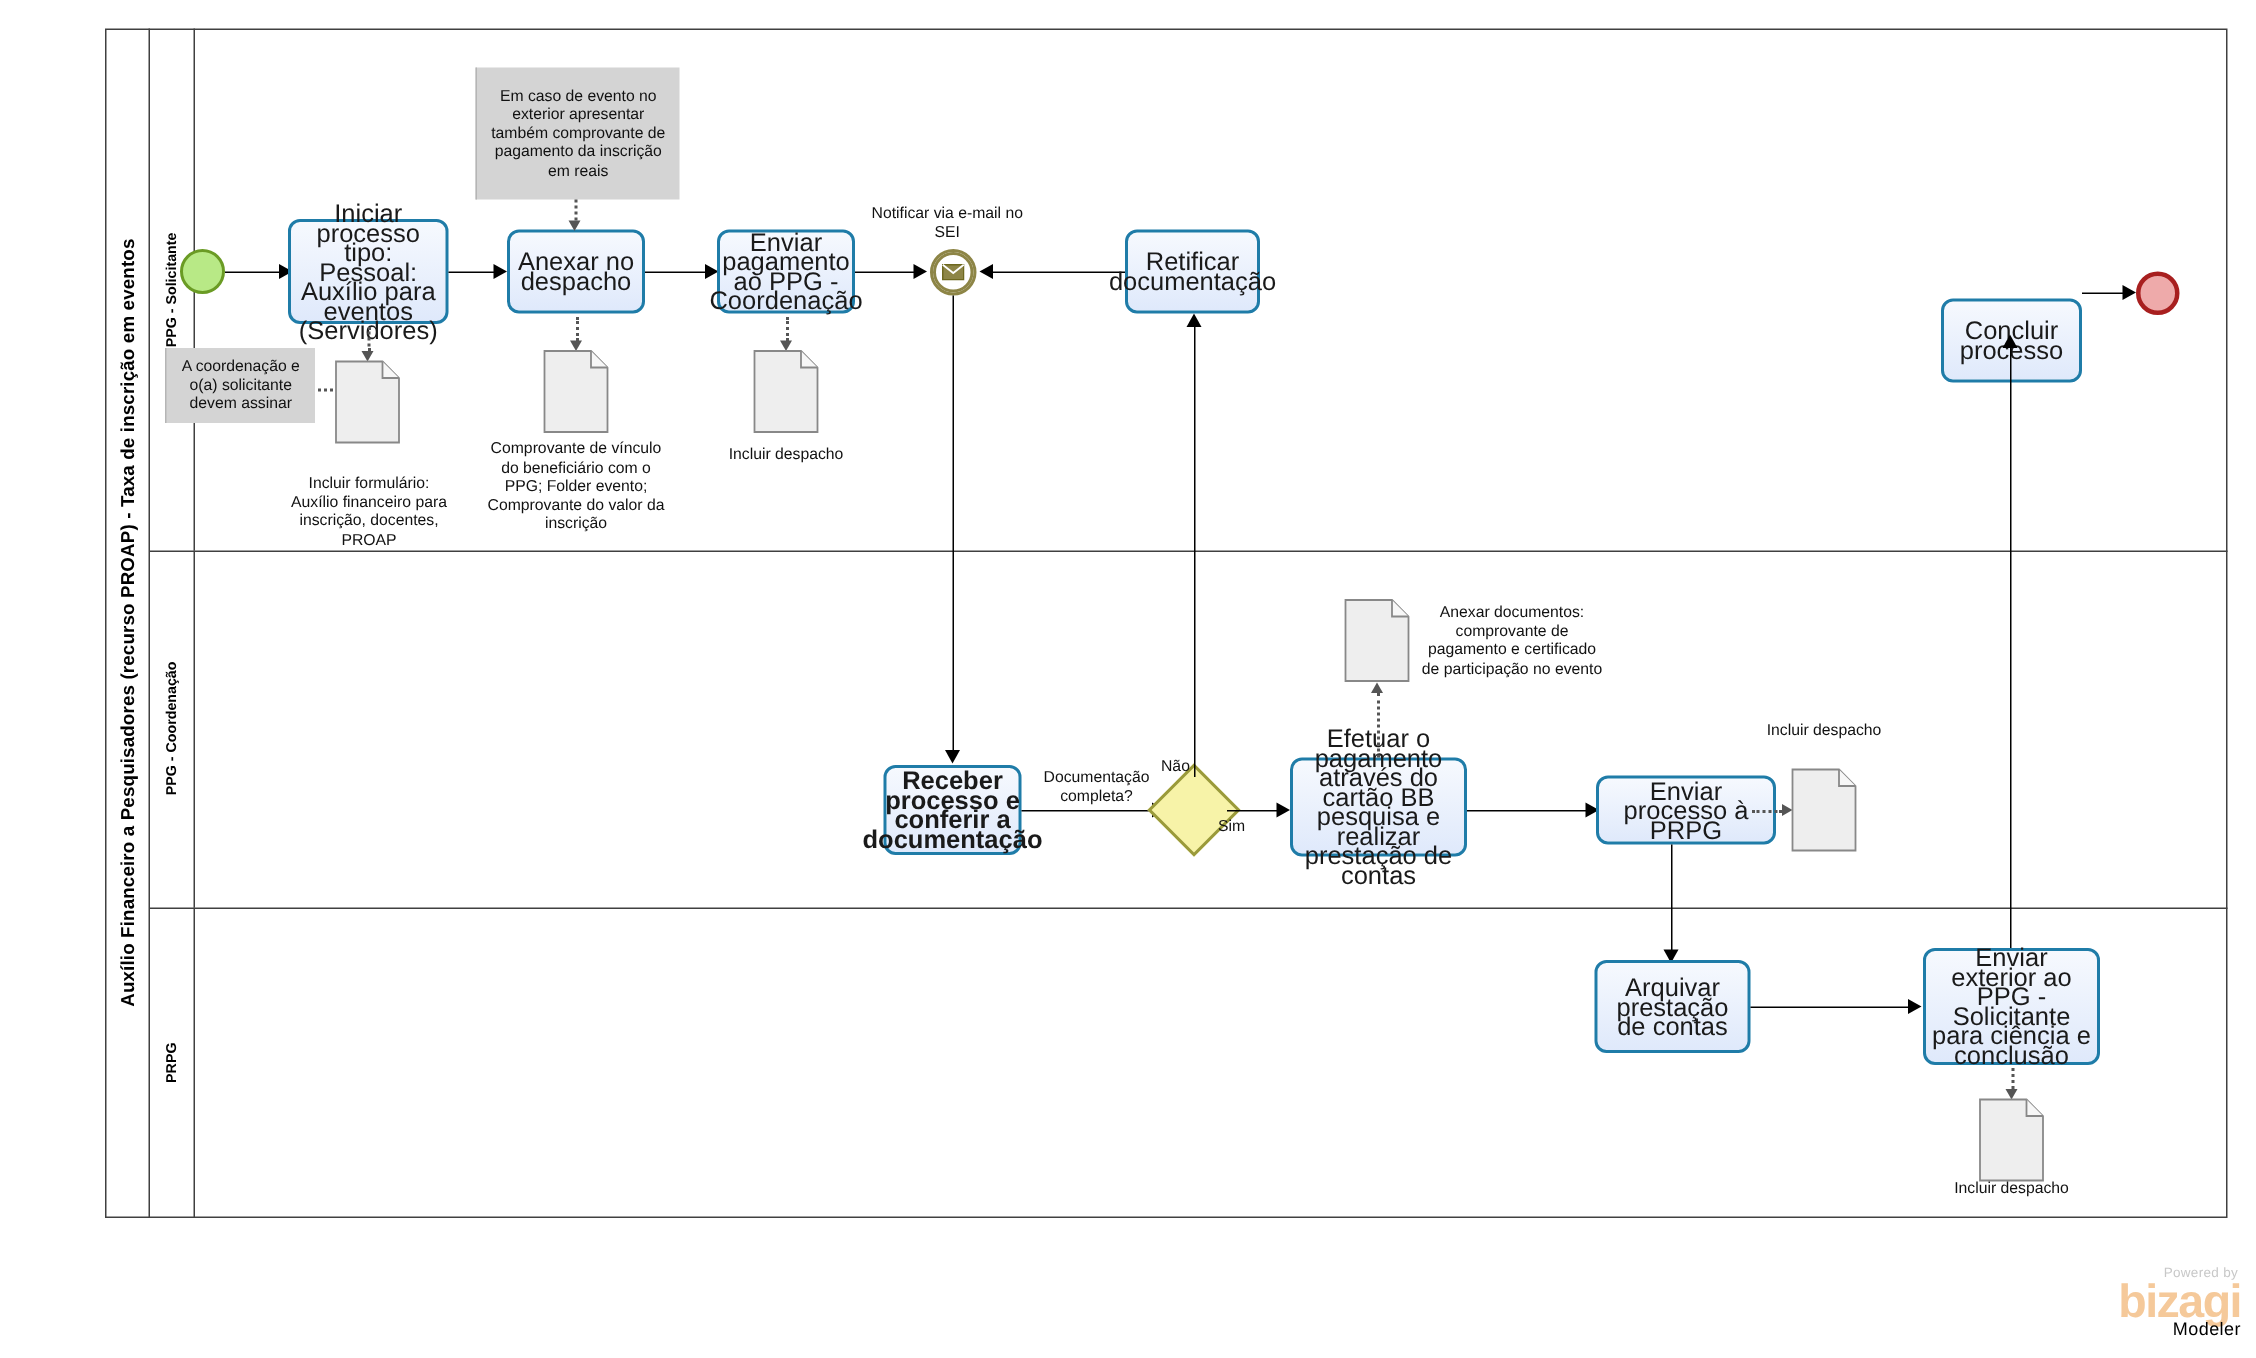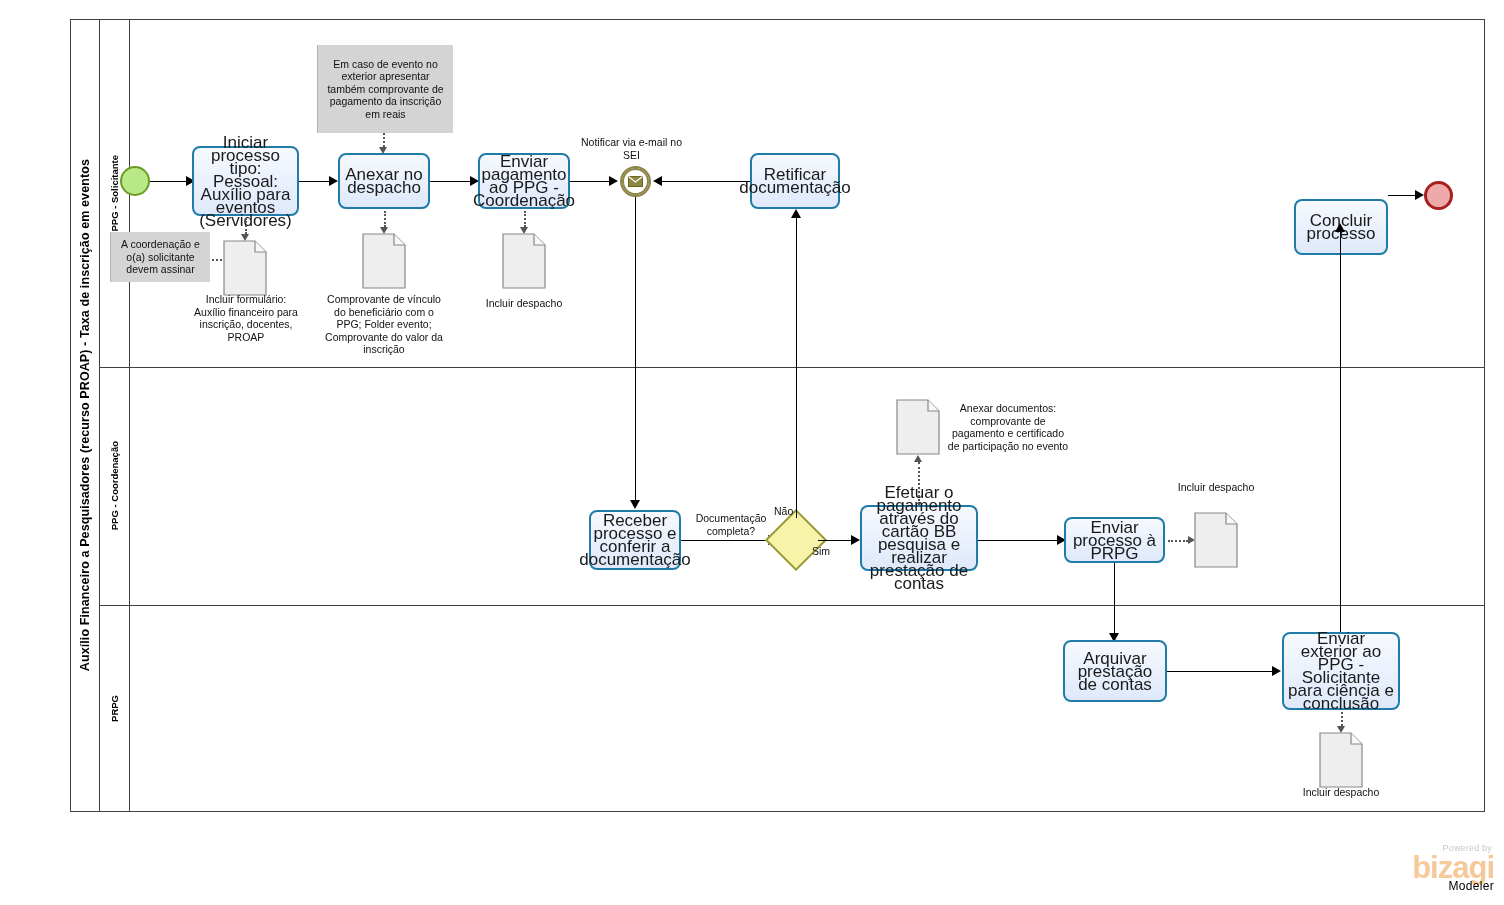--- a/index.html
+++ b/index.html
@@ -135,21 +135,21 @@
   <div class="dln dlh" style="left:212px;top:259px;width:18px;"></div>
 
   <div class="dln dlv" style="left:245px;top:218px;height:16px;"></div>
   <div class="darw darw-d" style="left:241px;top:234px;"></div>
   <div class="doc" style="left:223px;top:240px;">
     <svg width="44" height="56" viewBox="0 0 44 56">
       <path d="M1,1 L32,1 L43,12 L43,55 L1,55 Z" fill="#eeeeee" stroke="#888888" stroke-width="1.2"></path>
       <path d="M32,1 L32,12 L43,12" fill="#f7f7f7" stroke="#888888" stroke-width="1.2"></path>
     </svg>
   </div>
-  <div class="lbl" style="left:190px;top:293px;width:112px;">Incluir formulário: Auxílio financeiro para inscrição, docentes, PROAP</div>
+  <div class="lbl" style="left:190px;top:316px;width:112px;">Incluir formulário: Auxílio financeiro para inscrição, docentes, PROAP</div>
 
   <div class="note" style="left:317px;top:45px;width:136px;height:88px;">Em caso de evento no exterior apresentar também comprovante de pagamento da inscrição em reais</div>
   <div class="dln dlv" style="left:383px;top:133px;height:14px;"></div>
   <div class="darw darw-d" style="left:379px;top:147px;"></div>
 
   <div class="dln dlv" style="left:384px;top:211px;height:16px;"></div>
   <div class="darw darw-d" style="left:380px;top:227px;"></div>
   <div class="doc" style="left:362px;top:233px;">
     <svg width="44" height="56" viewBox="0 0 44 56">
       <path d="M1,1 L32,1 L43,12 L43,55 L1,55 Z" fill="#eeeeee" stroke="#888888" stroke-width="1.2"></path>
@@ -161,21 +161,21 @@
   <div class="dln dlv" style="left:524px;top:211px;height:16px;"></div>
   <div class="darw darw-d" style="left:520px;top:227px;"></div>
   <div class="doc" style="left:502px;top:233px;">
     <svg width="44" height="56" viewBox="0 0 44 56">
       <path d="M1,1 L32,1 L43,12 L43,55 L1,55 Z" fill="#eeeeee" stroke="#888888" stroke-width="1.2"></path>
       <path d="M32,1 L32,12 L43,12" fill="#f7f7f7" stroke="#888888" stroke-width="1.2"></path>
     </svg>
   </div>
   <div class="lbl" style="left:484px;top:297px;width:80px;">Incluir despacho</div>
 
-  <div class="task" style="left:589px;top:510px;width:92px;height:60px;">Receber processo e conferir a documentação</div>
+  <div class="task" style="left:589px;top:510px;width:92px;height:60px;font-weight:bold;">Receber processo e conferir a documentação</div>
 
   <div class="ln lnh" style="left:681px;top:540px;width:92px;"></div>
   <div class="arw arw-r" style="left:768px;top:535px;"></div>
   <div class="lbl" style="left:683px;top:512px;width:96px;">Documentação completa?</div>
 
   <div class="gw" style="left:774px;top:518px;"></div>
 
   <div class="ln lnh" style="left:818px;top:540px;width:37px;"></div>
   <div class="arw arw-r" style="left:851px;top:535px;"></div>
   <div class="lbl-sm" style="left:812px;top:545px;">Sim</div>
@@ -192,21 +192,21 @@
   <div class="dln dlv" style="left:918px;top:462px;height:43px;"></div>
   <div class="darw darw-u" style="left:914px;top:455px;"></div>
   <div class="doc" style="left:896px;top:399px;">
     <svg width="44" height="56" viewBox="0 0 44 56">
       <path d="M1,1 L32,1 L43,12 L43,55 L1,55 Z" fill="#eeeeee" stroke="#888888" stroke-width="1.2"></path>
       <path d="M32,1 L32,12 L43,12" fill="#f7f7f7" stroke="#888888" stroke-width="1.2"></path>
     </svg>
   </div>
   <div class="lbl" style="left:946px;top:402px;width:124px;">Anexar documentos: comprovante de pagamento e certificado de participação no evento</div>
 
-  <div class="task" style="left:1064px;top:517px;width:101px;height:46px;">Enviar processo à PRPG</div>
+  <div class="task" style="left:1064px;top:517px;width:120px;height:46px;">Enviar processo à PRPG</div>
 
   <div class="dln dlh" style="left:1168px;top:540px;width:20px;"></div>
   <div class="darw darw-r" style="left:1188px;top:536px;"></div>
   <div class="doc" style="left:1194px;top:512px;">
     <svg width="44" height="56" viewBox="0 0 44 56">
       <path d="M1,1 L32,1 L43,12 L43,55 L1,55 Z" fill="#eeeeee" stroke="#888888" stroke-width="1.2"></path>
       <path d="M32,1 L32,12 L43,12" fill="#f7f7f7" stroke="#888888" stroke-width="1.2"></path>
     </svg>
   </div>
   <div class="lbl" style="left:1176px;top:481px;width:80px;">Incluir despacho</div>

